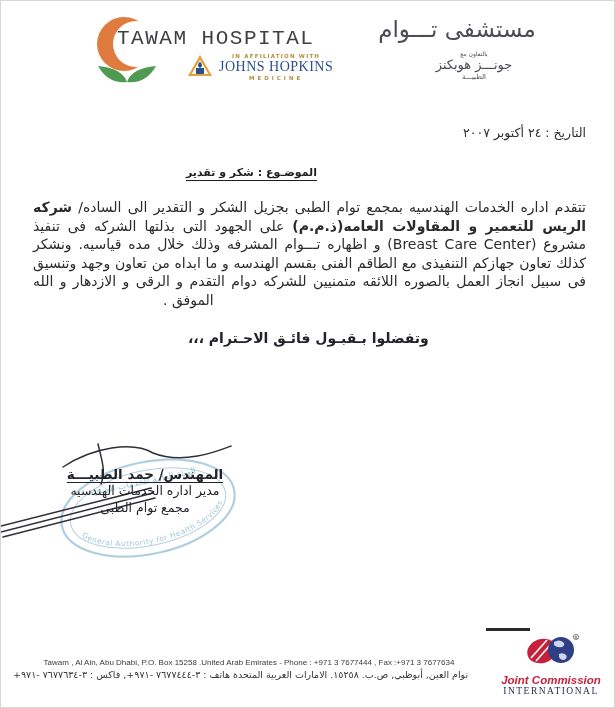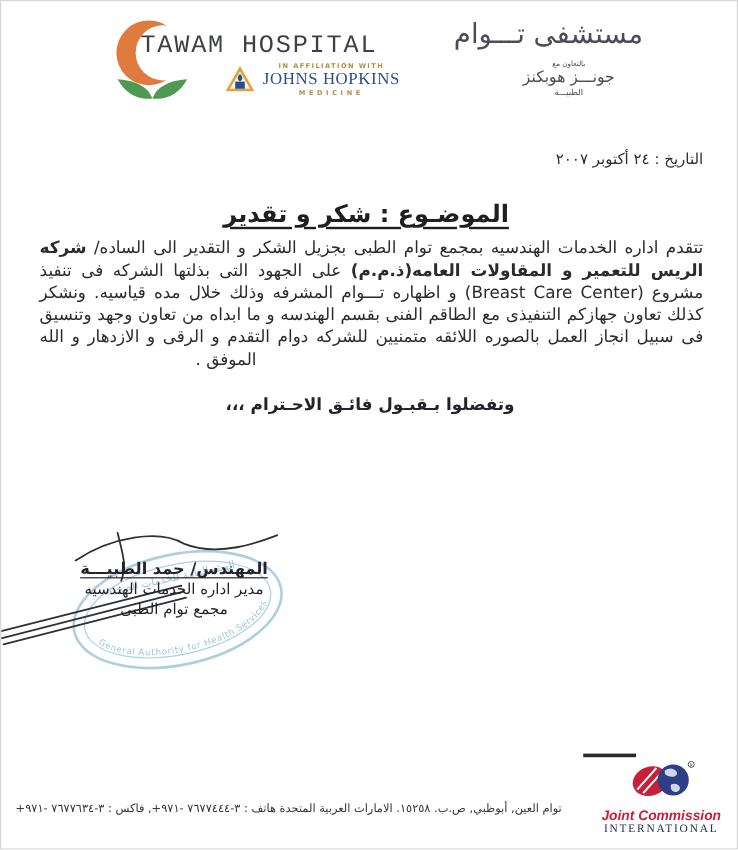--- a/index.html
+++ b/index.html
@@ -19,21 +19,21 @@
   .jh-top{font-size:5.5px;color:#b18f3e;letter-spacing:1.2px;font-weight:bold;}
   .jh-main{font-family:"Liberation Serif",serif;font-size:14px;color:#2b4f8e;letter-spacing:.5px;}
   .jh-sub{font-size:5.5px;color:#b18f3e;letter-spacing:3px;font-weight:bold;}
   .jh-ar{left:418px;top:49px;width:110px;text-align:center;direction:rtl;color:#4b4c55;line-height:1.2;}
   .jh-ar-top{font-size:6px;}
   .jh-ar-main{font-size:13px;}
   .jh-ar-sub{font-size:7px;}
 
   
   .date-line{right:28px;top:124px;font-size:12.5px;color:#2e2e2e;direction:rtl;white-space:nowrap;}
-  .subject{left:185px;top:165px;font-size:20px;font-weight:bold;color:#1f1f1f;direction:rtl;
+  .subject{left:185px;top:165px;font-size:11px;font-weight:bold;color:#1f1f1f;direction:rtl;
            text-decoration:underline;text-underline-offset:4px;white-space:nowrap;}
   .body-text{left:32px;top:197px;width:553px;direction:rtl;font-size:14px;line-height:18.6px;}
   .bline{text-align:justify;text-align-last:justify;height:18.6px;}
   .bline.last{text-align:left;text-align-last:left;padding-left:130px;}
   .b{font-weight:bold;}
   .closing{left:187px;top:329px;font-size:14px;font-weight:bold;color:#22222a;
            direction:rtl;white-space:nowrap;}
 
   
   .sig-block{left:38px;top:464px;width:212px;text-align:center;direction:rtl;color:#23242b;line-height:1.35;}
@@ -129,20 +129,21 @@
       </g>
     </svg>
   </div>
 
   <div class="abs sig-block">
     <div class="sig-name">المهندس/ حمد الطبيـــة</div>
     <div class="sig-title">مدير اداره الخدمات الهندسيه</div>
     <div class="sig-org">مجمع توام الطبى</div>
   </div>
 
+  <div class="abs footer-en">Tawam , Al Ain, Abu Dhabi, P.O. Box 15258 .United Arab Emirates - Phone : +971 3 7677444 , Fax :+971 3 7677634</div>
   <div class="abs footer-ar">توام العين, أبوظبي, ص.ب. ١٥٢٥٨. الامارات العربية المتحدة هاتف : ٣-٧٦٧٧٤٤٤ -٩٧١+, فاكس : ٣-٧٦٧٧٦٣٤ -٩٧١+</div>
 
   <div class="abs artifact"></div>
 
   <div class="abs jci">
     <svg width="60" height="38" viewBox="0 0 60 38">
       <ellipse cx="21" cy="19" rx="15" ry="12" fill="#c6203a" transform="rotate(-18 21 19)"></ellipse>
       <line x1="10" y1="26" x2="26" y2="8" stroke="#ffffff" stroke-width="1.6"></line>
       <line x1="15" y1="29" x2="31" y2="11" stroke="#ffffff" stroke-width="1.6"></line>
       <circle cx="40" cy="18" r="13" fill="#2e3f85"></circle>

